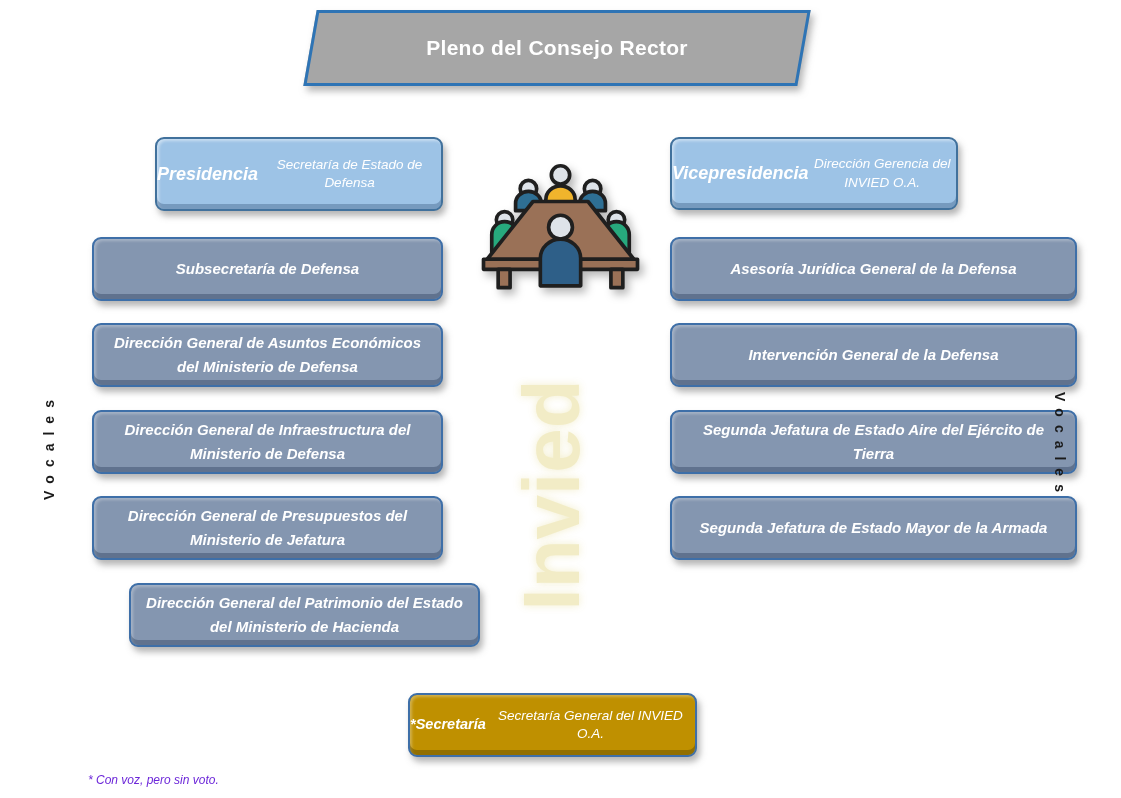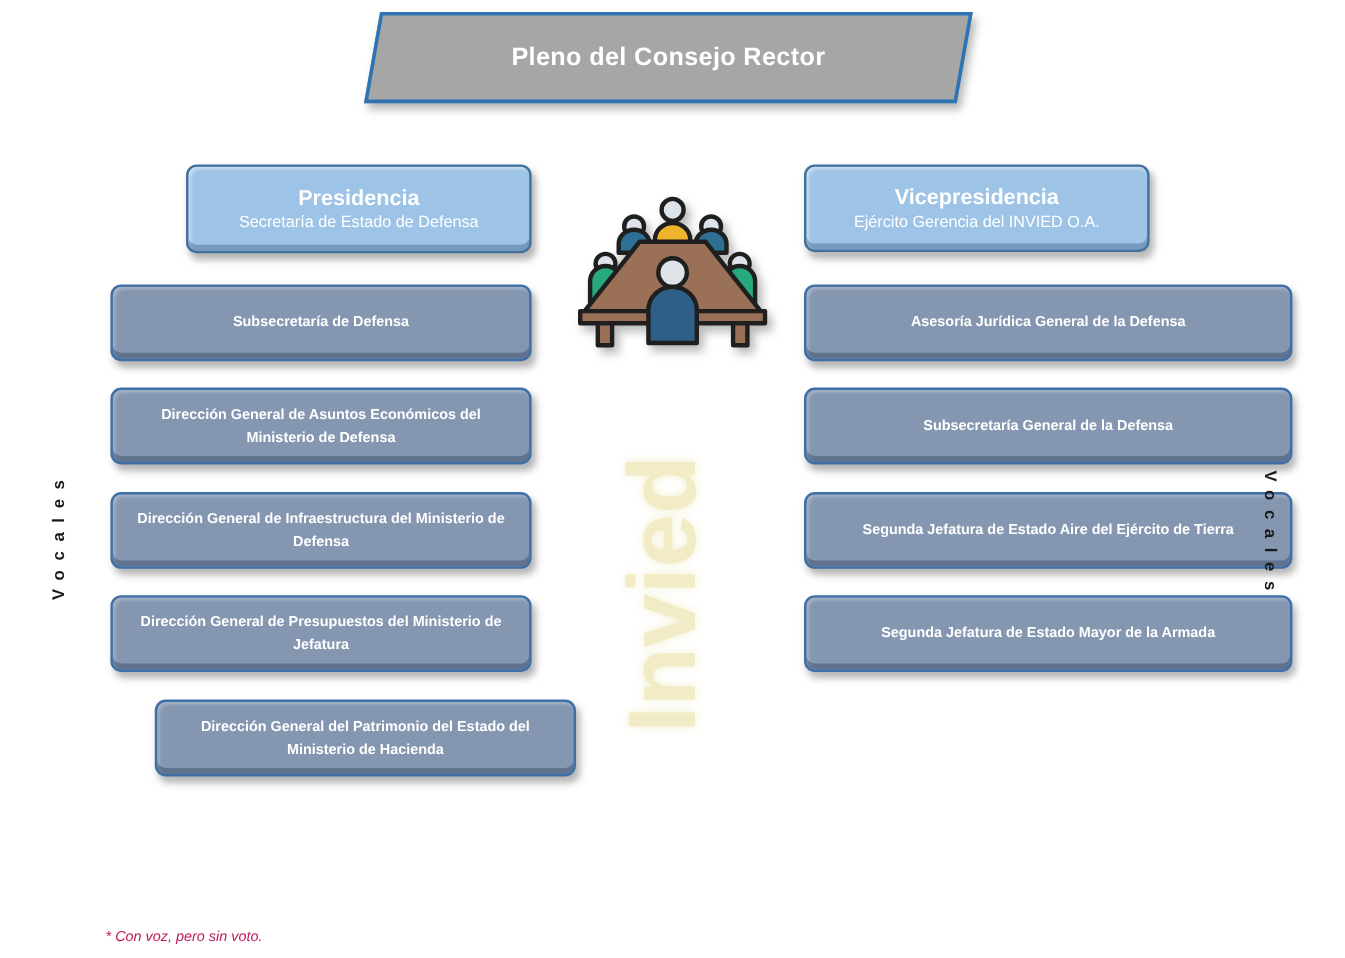--- a/index.html
+++ b/index.html
@@ -17,37 +17,37 @@
     box-sizing:border-box;
   }
   .banner-inner{
     transform:skewX(10deg);
     color:#ffffff;font-size:21px;font-weight:bold;letter-spacing:.3px;
     text-align:center;width:100%;
   }
   
   .box{
     position:absolute;border-radius:9px;box-sizing:border-box;
-    display:flex;flex-direction:column;align-items:center;justify-content:center;
-    text-align:center;color:#ffffff;
+    display:flex;flex-direction:row;align-items:center;justify-content:center;
+    text-align:center;color:#ffffff;font-style:italic;
   }
   .head-box{
     background:#9DC3E6;border:2px solid #41719C;
     box-shadow:inset 0 -5px 0 rgba(30,60,100,.30),
                inset 2px 2px 3px rgba(255,255,255,.45),
                3px 5px 6px rgba(110,110,110,.5);
   }
   .head-box .box-title{font-size:18px;font-weight:bold;line-height:1.25;}
   .head-box .box-subtitle{font-size:13.5px;line-height:1.35;}
   .member{
     background:#8496B0;border:2px solid #3E6FA8;
     box-shadow:inset 0 -5px 0 rgba(28,48,80,.35),
                inset 2px 2px 3px rgba(255,255,255,.28),
                3px 5px 6px rgba(110,110,110,.5);
-    font-size:12px;font-weight:bold;line-height:1.6;padding:4px 12px;
+    font-size:15px;font-weight:bold;line-height:1.6;padding:4px 12px;
   }
   .gold{
     background:#BF9000;border:2px solid #3E6FA8;
     box-shadow:inset 0 -5px 0 rgba(90,70,0,.45),
                inset 2px 2px 3px rgba(255,255,255,.30),
                3px 5px 6px rgba(110,110,110,.5);
   }
   .gold .box-title{font-size:14.5px;font-weight:bold;line-height:1.35;}
   .gold .box-subtitle{font-size:13.5px;line-height:1.35;}
 
@@ -79,21 +79,21 @@
 
   
   .meeting-icon{
     position:absolute;left:478px;top:153px;width:165px;height:152px;z-index:2;
     filter:drop-shadow(4px 5px 4px rgba(0,0,0,.28));
   }
 
   
   .footnote{
     position:absolute;left:88px;top:773px;
-    color:#be185d;font-size:12px;font-style:italic;
+    color:#6d28d9;font-size:12px;font-style:italic;
   }
   .boxes-layer{position:absolute;inset:0;z-index:3;}
 </style>
 </head>
 <body>
 
 <div class="canvas">
 
   <div class="watermark">Invied</div>
 
@@ -127,34 +127,38 @@
       <div class="banner-inner">Pleno del Consejo Rector</div>
     </div>
 
     <div class="box head-box pos-presidencia">
       <div class="box-title">Presidencia</div>
       <div class="box-subtitle">Secretaría de Estado de Defensa</div>
     </div>
 
     <div class="box head-box pos-vicepresidencia">
       <div class="box-title">Vicepresidencia</div>
-      <div class="box-subtitle">Ejército Gerencia del INVIED O.A.</div>
+      <div class="box-subtitle">Dirección Gerencia del INVIED O.A.</div>
     </div>
 
     <div class="box member lm row1">Subsecretaría de Defensa</div>
     <div class="box member lm row2">Dirección General de Asuntos Económicos del Ministerio de Defensa</div>
     <div class="box member lm row3">Dirección General de Infraestructura del Ministerio de Defensa</div>
     <div class="box member lm row4">Dirección General de Presupuestos del Ministerio de Jefatura</div>
     <div class="box member lm row5">Dirección General del Patrimonio del Estado del Ministerio de Hacienda</div>
 
     <div class="box member rm row1">Asesoría Jurídica General de la Defensa</div>
-    <div class="box member rm row2">Subsecretaría General de la Defensa</div>
+    <div class="box member rm row2">Intervención General de la Defensa</div>
     <div class="box member rm row3">Segunda Jefatura de Estado Aire del Ejército de Tierra</div>
     <div class="box member rm row4">Segunda Jefatura de Estado Mayor de la Armada</div>
 
+    <div class="box gold pos-secretaria">
+      <div class="box-title">*Secretaría</div>
+      <div class="box-subtitle">Secretaría General del INVIED O.A.</div>
+    </div>
 
     <div class="vocales vocales-left">Vocales</div>
     <div class="vocales vocales-right">Vocales</div>
 
     <div class="footnote">* Con voz, pero sin voto.</div>
   </div>
 
 </div>
 
 </body></html>

